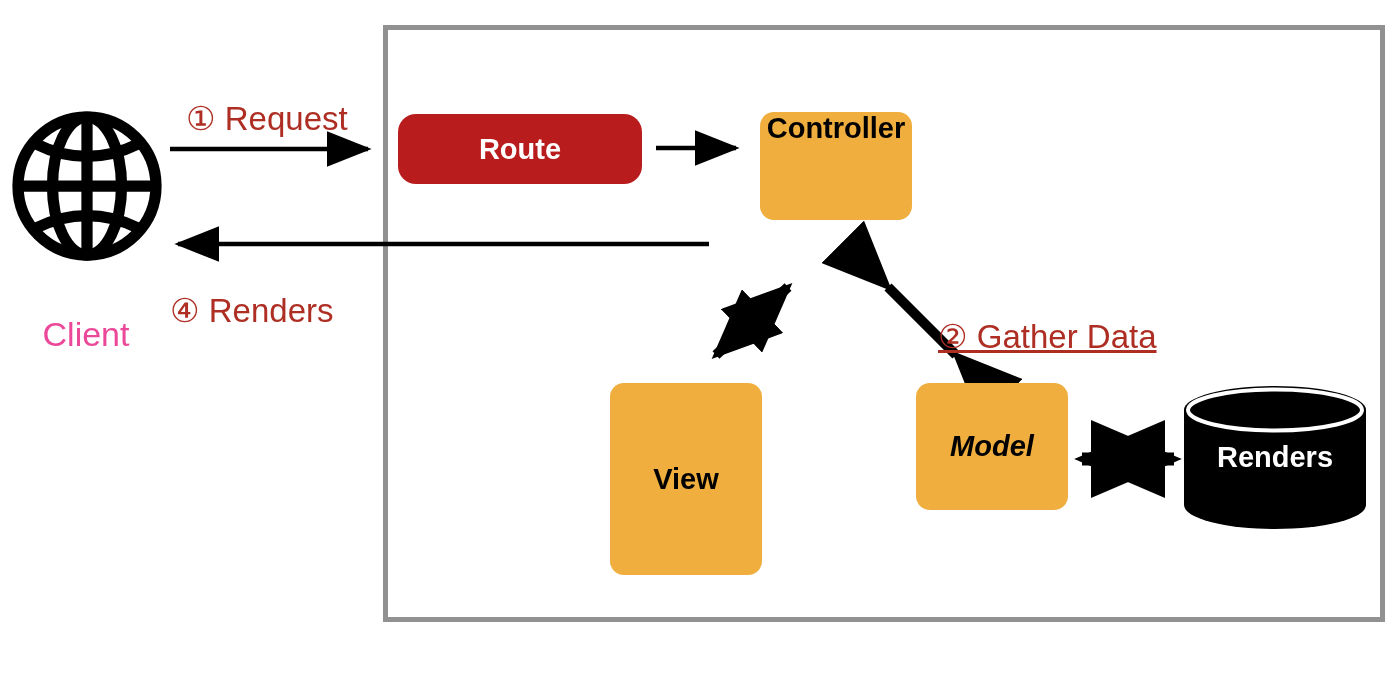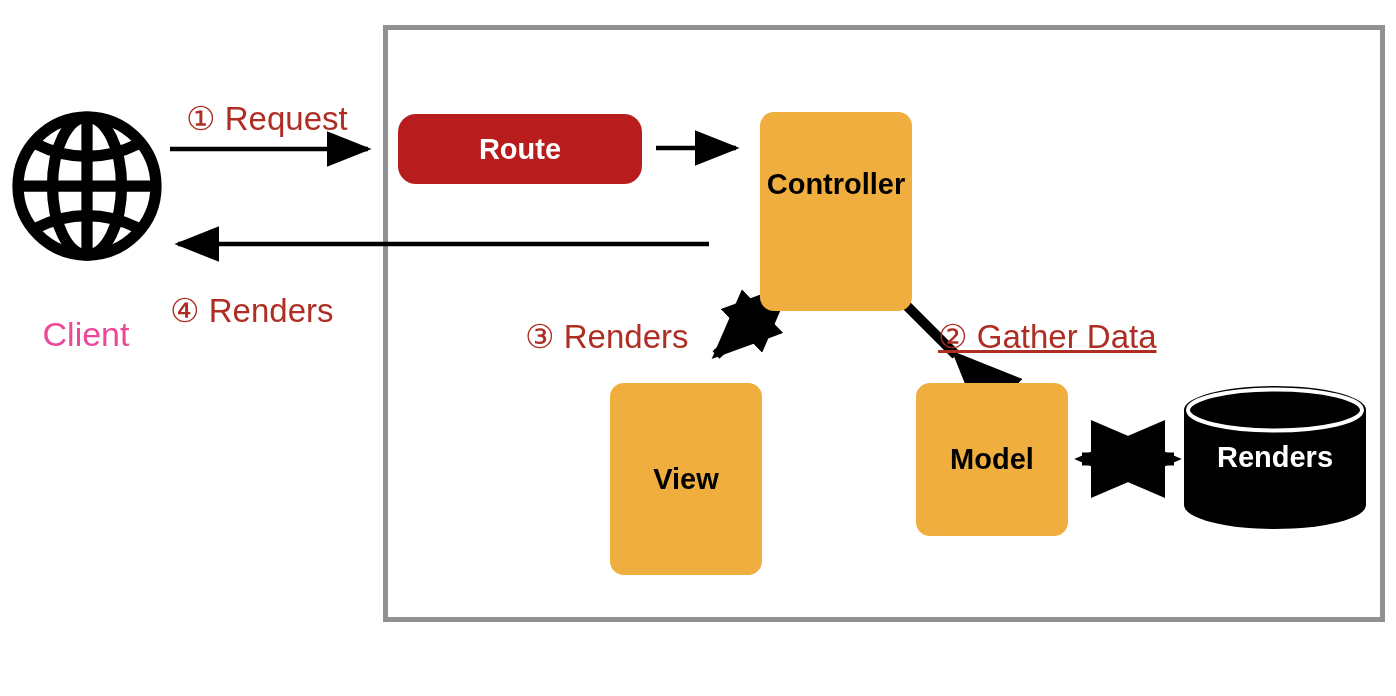--- a/index.html
+++ b/index.html
@@ -78,36 +78,37 @@
   .orange-node {
     background: #efae3e;
     color: #000000;
     border-radius: 14px;
     font-size: 29px;
   }
   #controller-node {
     left: 760px;
     top: 112px;
     width: 152px;
-    height: 199px;
-    align-items: center;
+    height: 108px;
+    align-items: flex-start;
     padding-bottom: 55px;
   }
   #controller-node .node-label { white-space: nowrap; }
   #view-node {
     left: 610px;
     top: 383px;
     width: 152px;
     height: 192px;
   }
   #model-node {
     left: 916px;
     top: 383px;
     width: 152px;
-    height: 153px;
+    height: 127px;
+    font-style: italic;
   }
 
   
   #database-node {
     left: 1184px;
     top: 386px;
     width: 182px;
     height: 143px;
   }
   #database-label {
@@ -216,17 +217,16 @@
     <svg width="182" height="143" viewBox="0 0 182 143" xmlns="http://www.w3.org/2000/svg">
       <path d="M0,24 L0,119 A91,24 0 0 0 182,119 L182,24 Z" fill="#000000"></path>
       <ellipse cx="91" cy="24" rx="91" ry="24" fill="#000000"></ellipse>
       <ellipse cx="91" cy="24" rx="87" ry="20.5" fill="none" stroke="#ffffff" stroke-width="4"></ellipse>
     </svg>
     <div id="database-label">Renders</div>
   </div>
 
   <div class="abs annotation" id="ann-request">①  Request</div>
   <div class="abs annotation" id="ann-response">④  Renders</div>
-  <div class="abs annotation" id="ann-renders">③  Renders</div>
   <div class="abs annotation" id="ann-gather">②  Gather Data</div>
 
 
 </div>
 
 </body></html>

